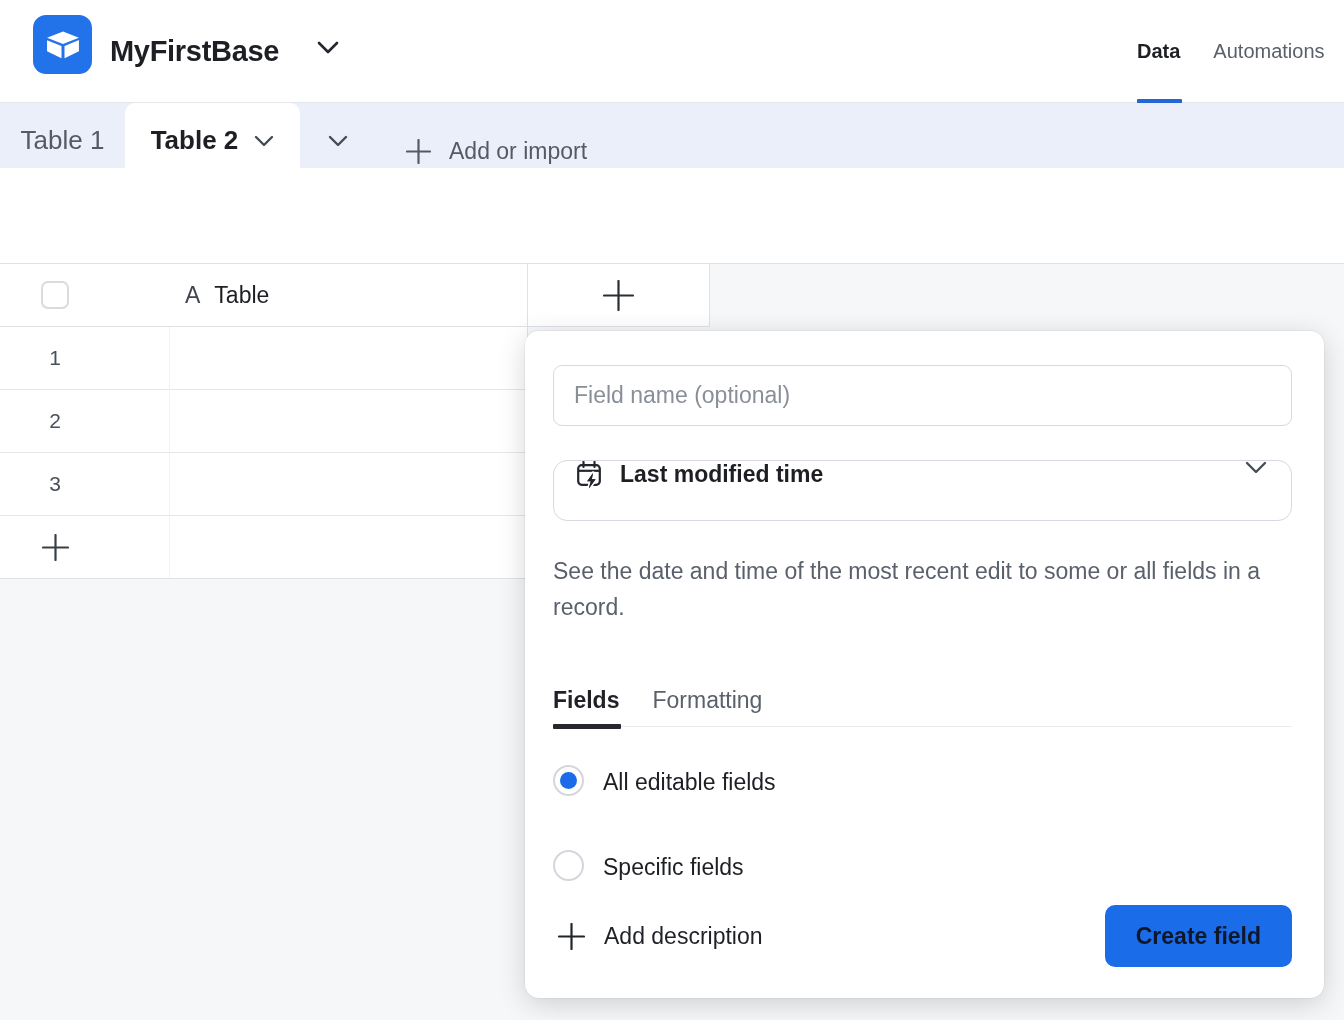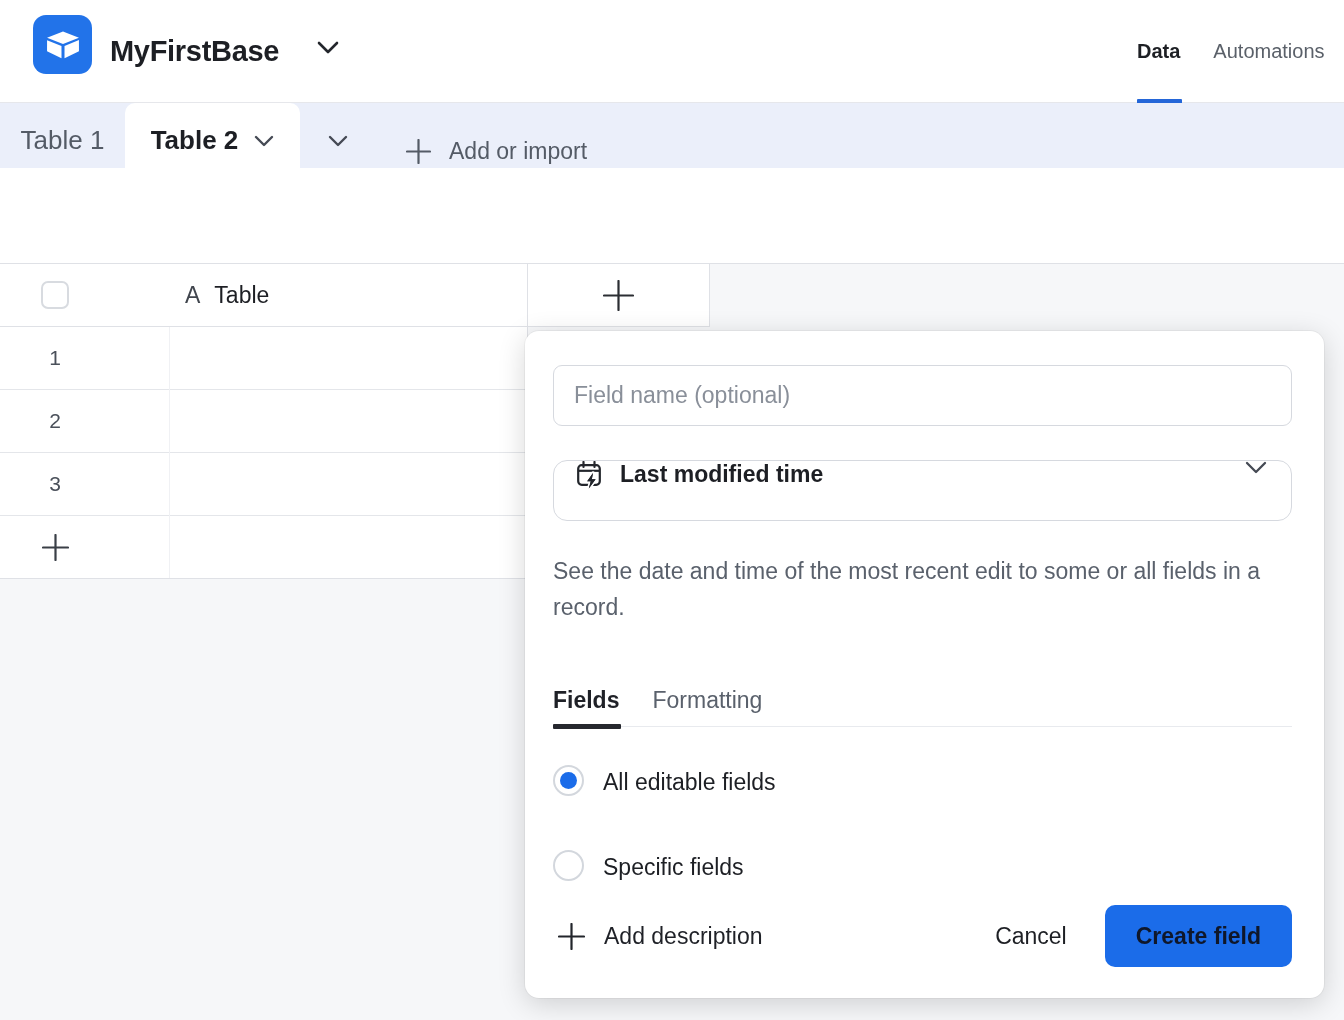--- a/index.html
+++ b/index.html
@@ -238,16 +238,15 @@
   </div>
 
   <div class="pfooter">
     <div class="add-desc">
       <svg width="27" height="27" viewBox="0 0 27 27">
           <path d="M13.5 1 V26 M1 13.5 H26" stroke="#22252b" stroke-width="2.2" stroke-linecap="round"></path>
         </svg>
       <span>Add description</span>
     </div>
     <div class="spacer"></div>
-    <button class="cancel-btn">Cancel</button>
     <button class="create-btn">Create field</button>
   </div>
 </div>
 
 </body></html>

